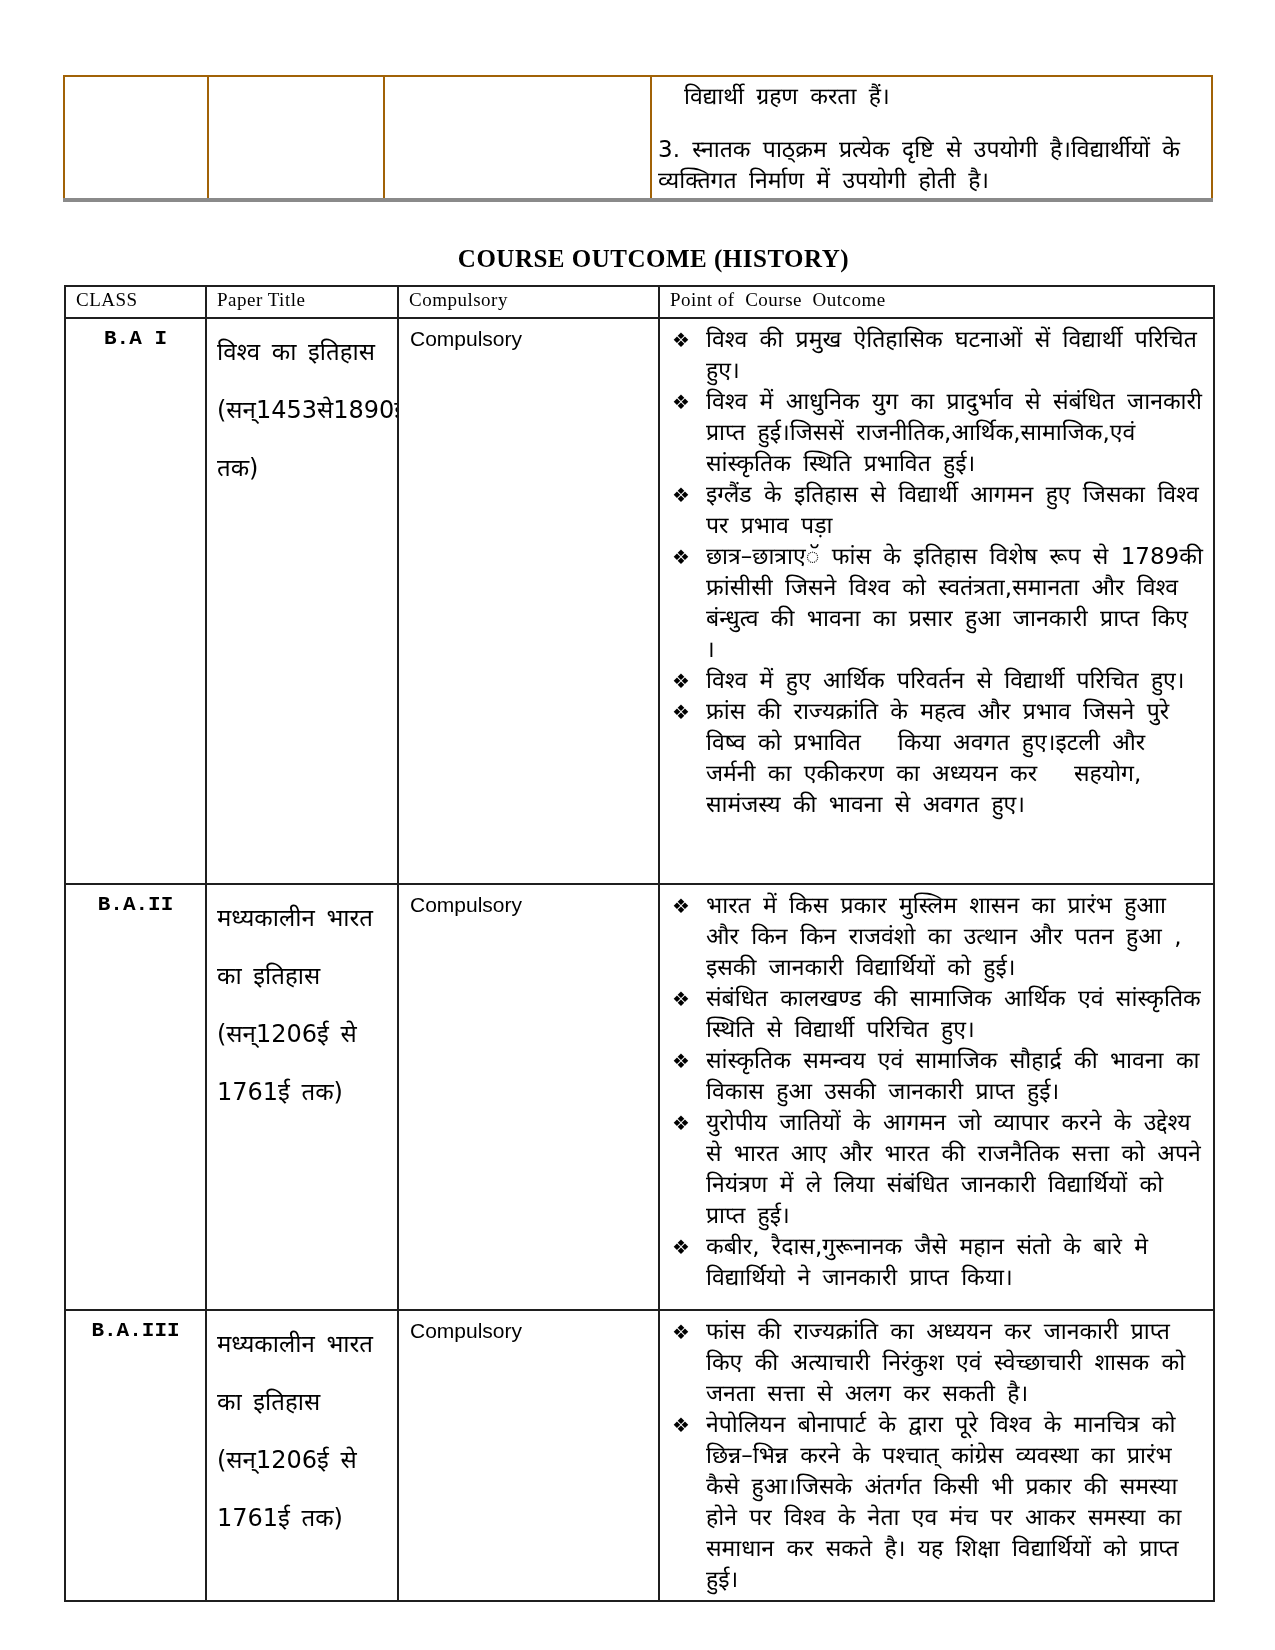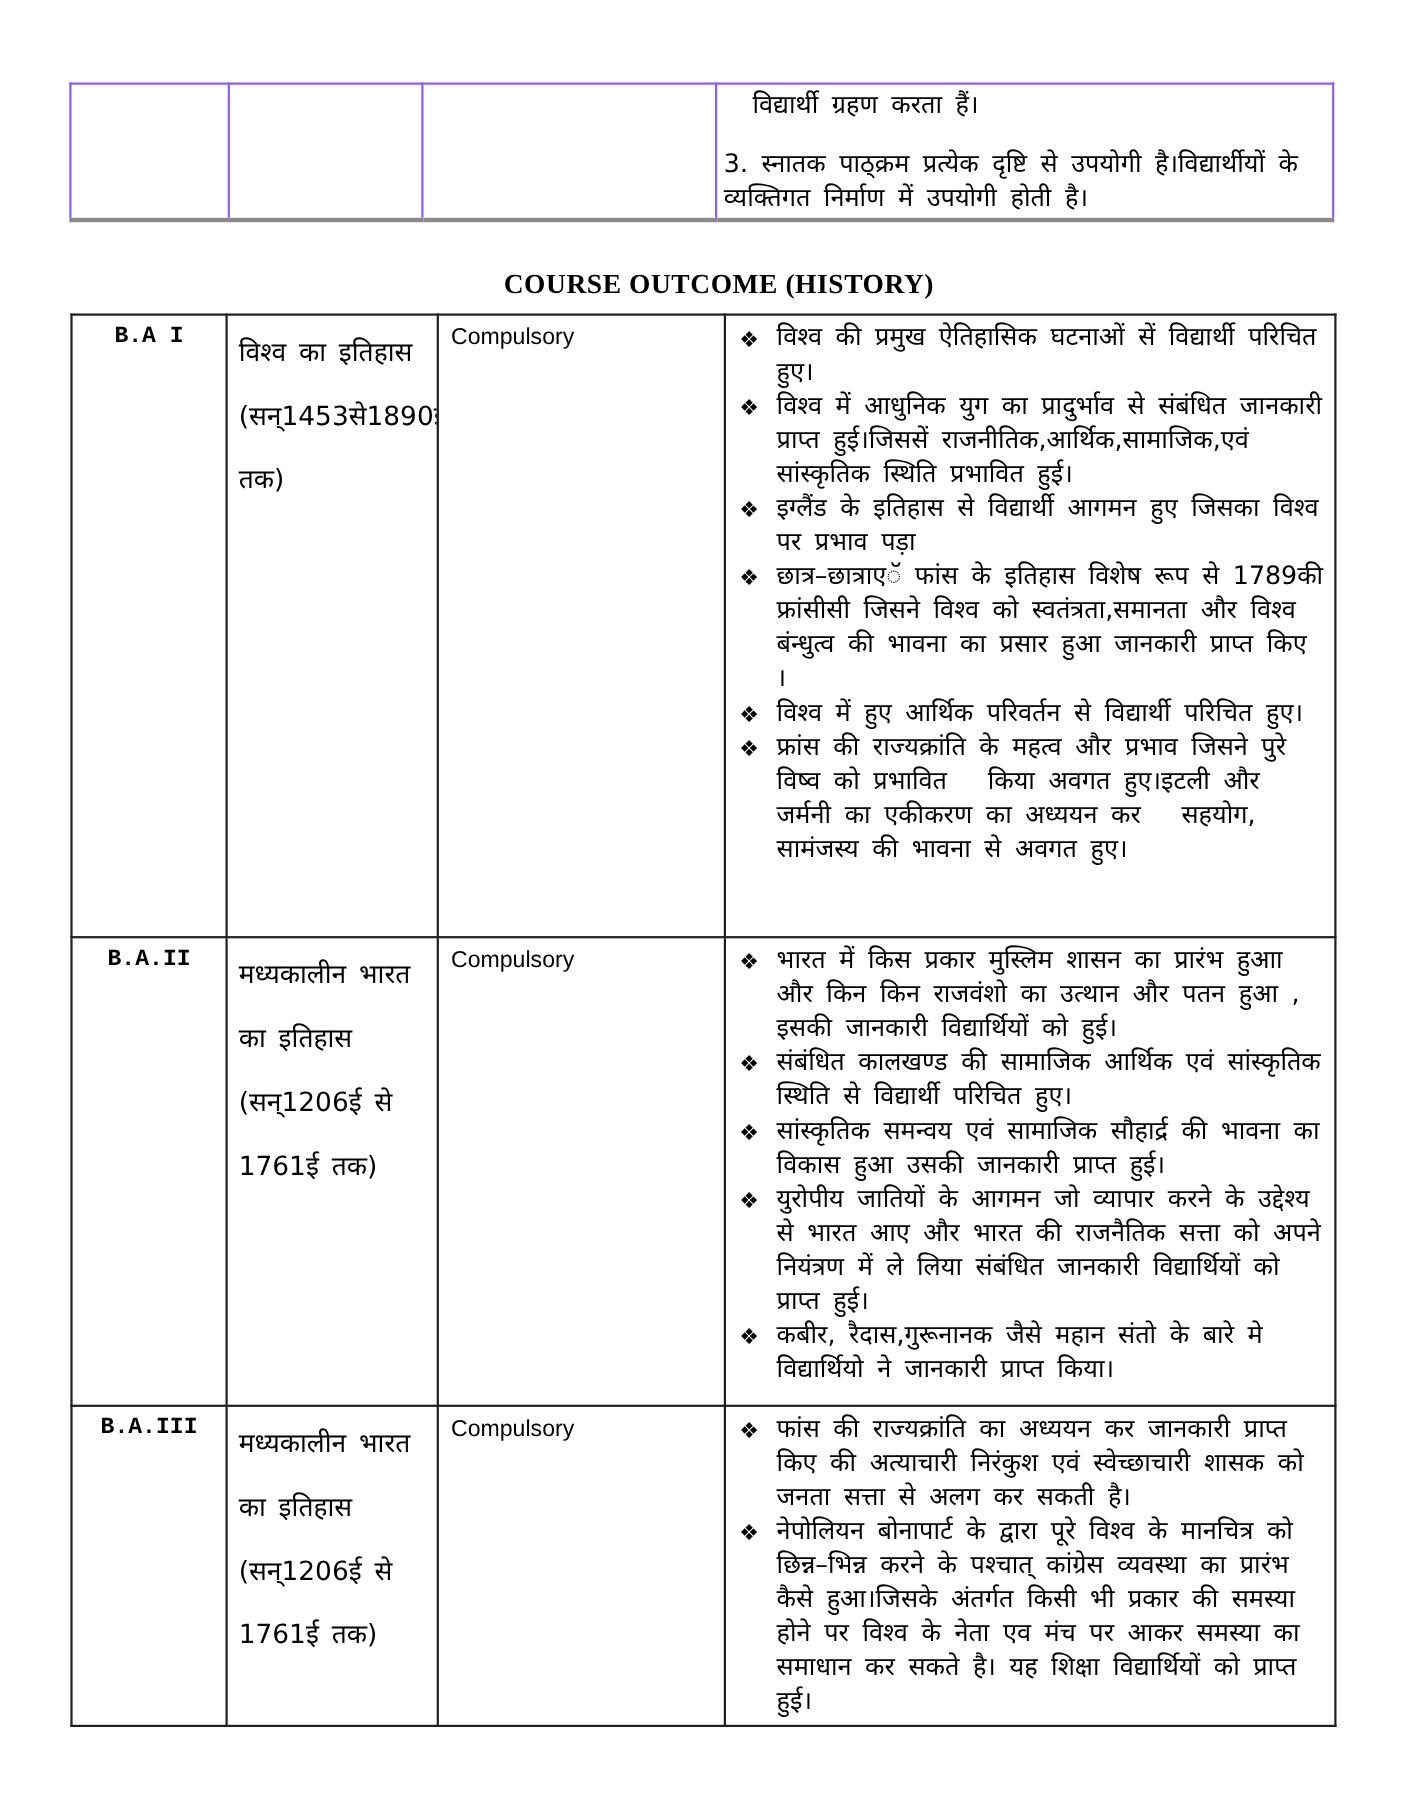--- a/index.html
+++ b/index.html
@@ -19,21 +19,21 @@
   
   .top-table {
     position: absolute;
     left: 63px;
     top: 75px;
     width: 1148px;
     border-collapse: collapse;
     table-layout: fixed;
   }
   .top-table td {
-    border: 2px solid #8b5cf6;
+    border: 2px solid #a16207;
     vertical-align: top;
     height: 114px;
     padding: 4px 6px 2px 6px;
     overflow: hidden;
   }
   .top-table tr td { border-bottom: 4px solid #8a8a8a; }
   .hindi {
     font-family: "DejaVu Sans", sans-serif;
     font-size: 23px;
     line-height: 31px;
@@ -164,20 +164,26 @@
 <h1 class="page-title">COURSE OUTCOME (HISTORY)</h1>
 
 <table class="course-table">
   <colgroup>
     <col style="width:141px">
       <col style="width:192px">
       <col style="width:261px">
       <col style="width:555px">
   </colgroup>
   <tbody>
+      <tr>
+    <th>CLASS</th>
+    <th>Paper Title</th>
+    <th>Compulsory</th>
+    <th>Point of  Course  Outcome</th>
+  </tr>
   <tr class="row-1">
     <td class="cell-class">B.A I</td>
     <td class="cell-paper">विश्व का इतिहास
 (सन्1453से1890ई.
 तक)</td>
     <td class="cell-compulsory">Compulsory</td>
     <td class="cell-outcome">
       <ul class="outcome-list">
             <li class="outcome-item"><span class="bullet-glyph">❖</span><span class="bullet-text">विश्व की प्रमुख ऐतिहासिक घटनाओं सें विद्यार्थी परिचित हुए।</span></li>
             <li class="outcome-item"><span class="bullet-glyph">❖</span><span class="bullet-text">विश्व में आधुनिक युग का प्रादुर्भाव से संबंधित जानकारी प्राप्त हुई।जिससें राजनीतिक,आर्थिक,सामाजिक,एवं सांस्कृतिक स्थिति प्रभावित हुई।</span></li>

